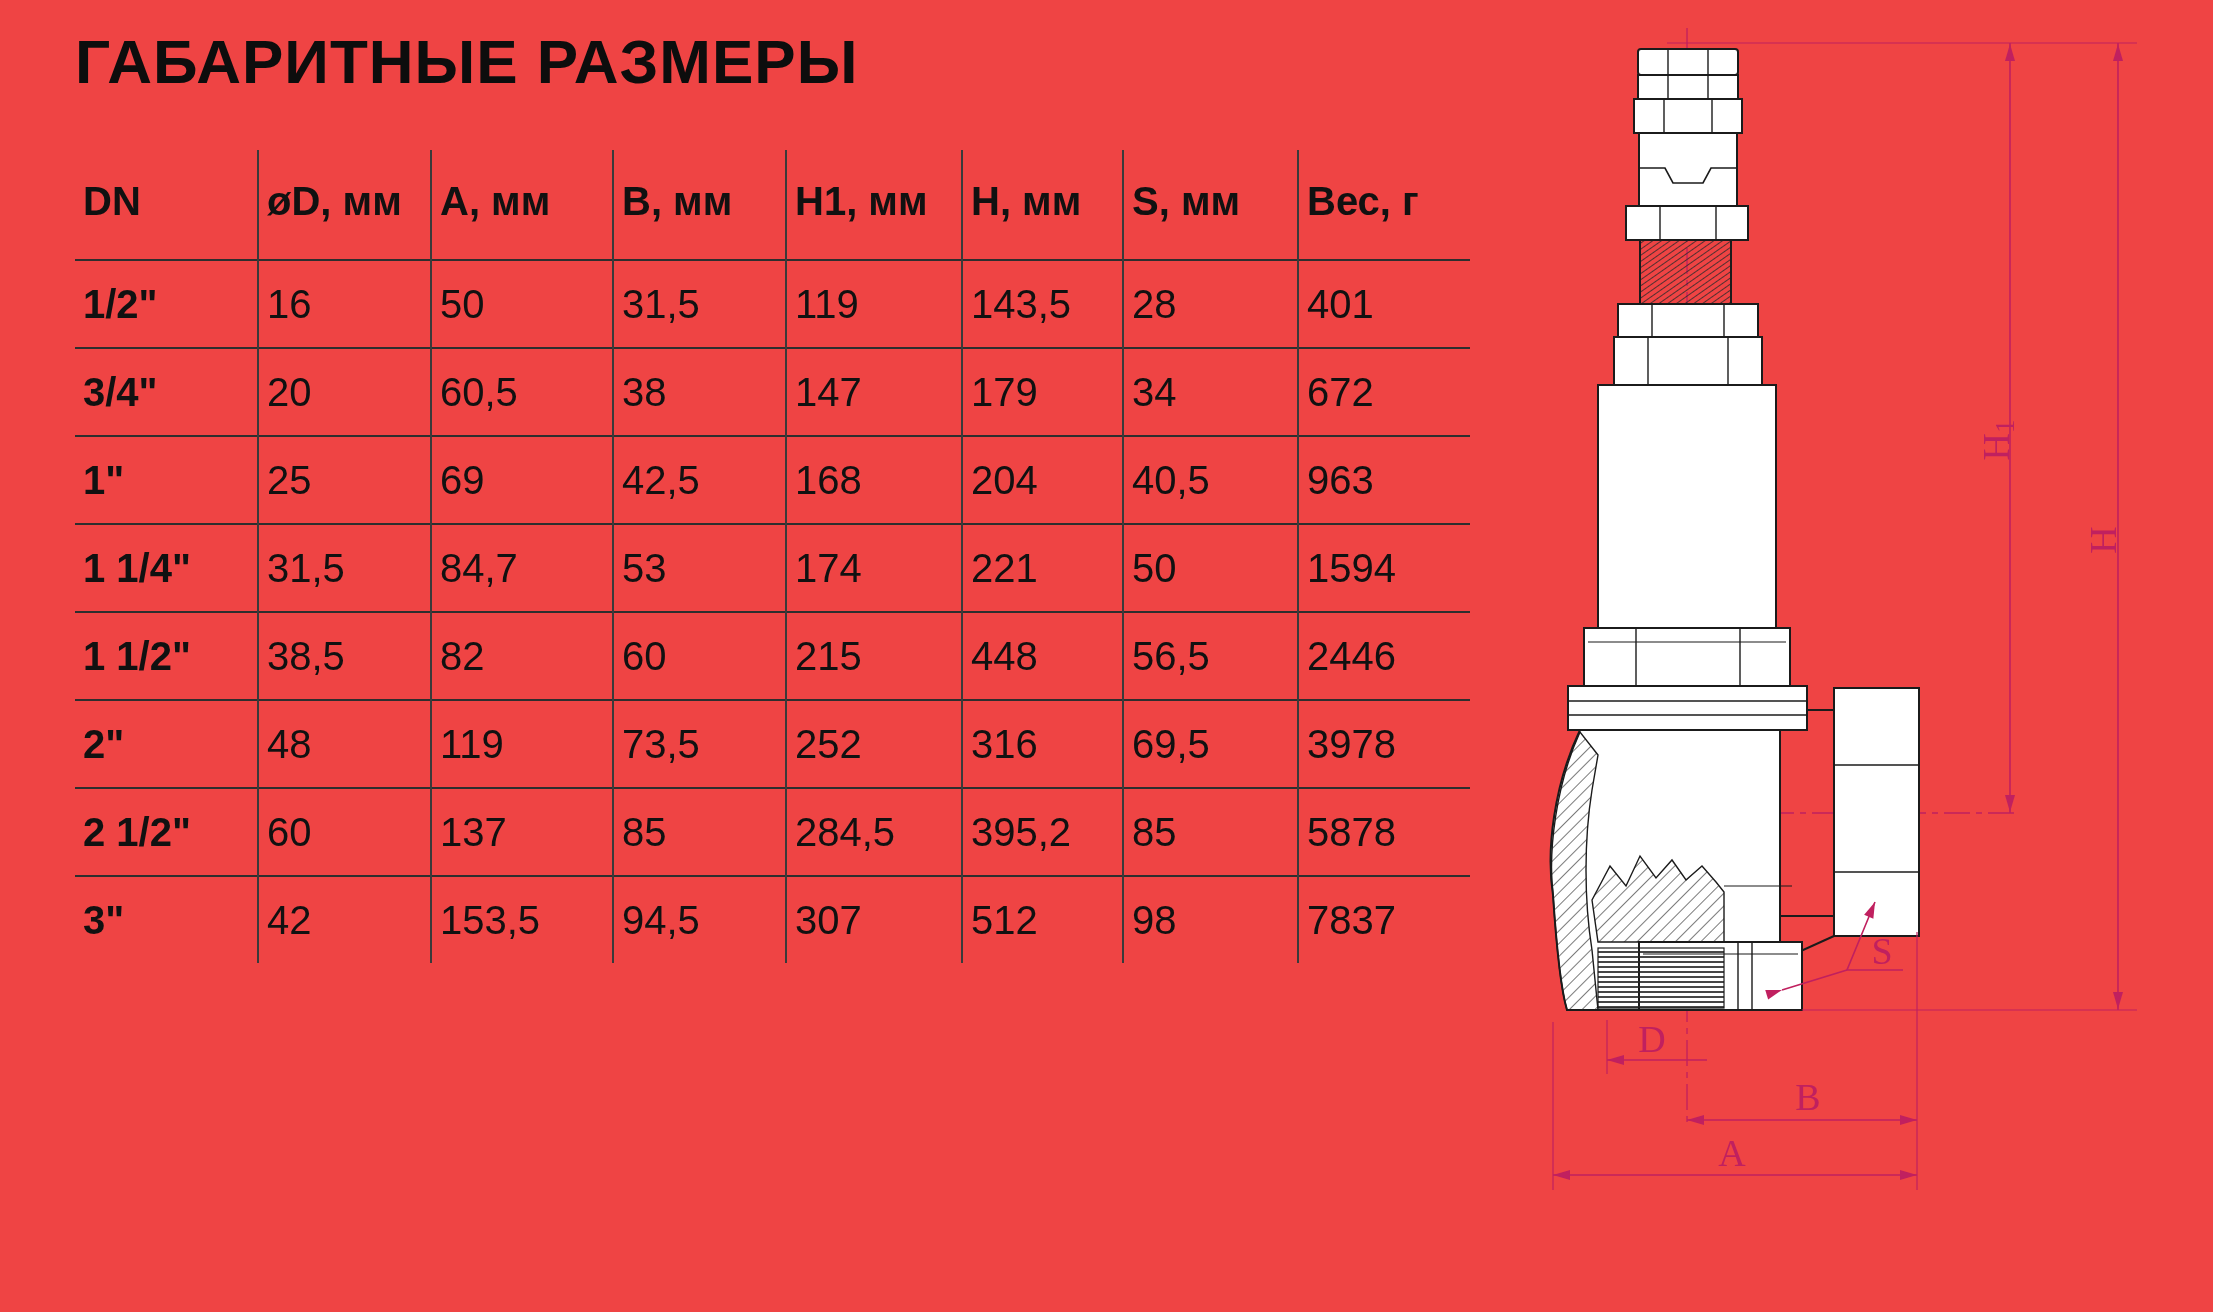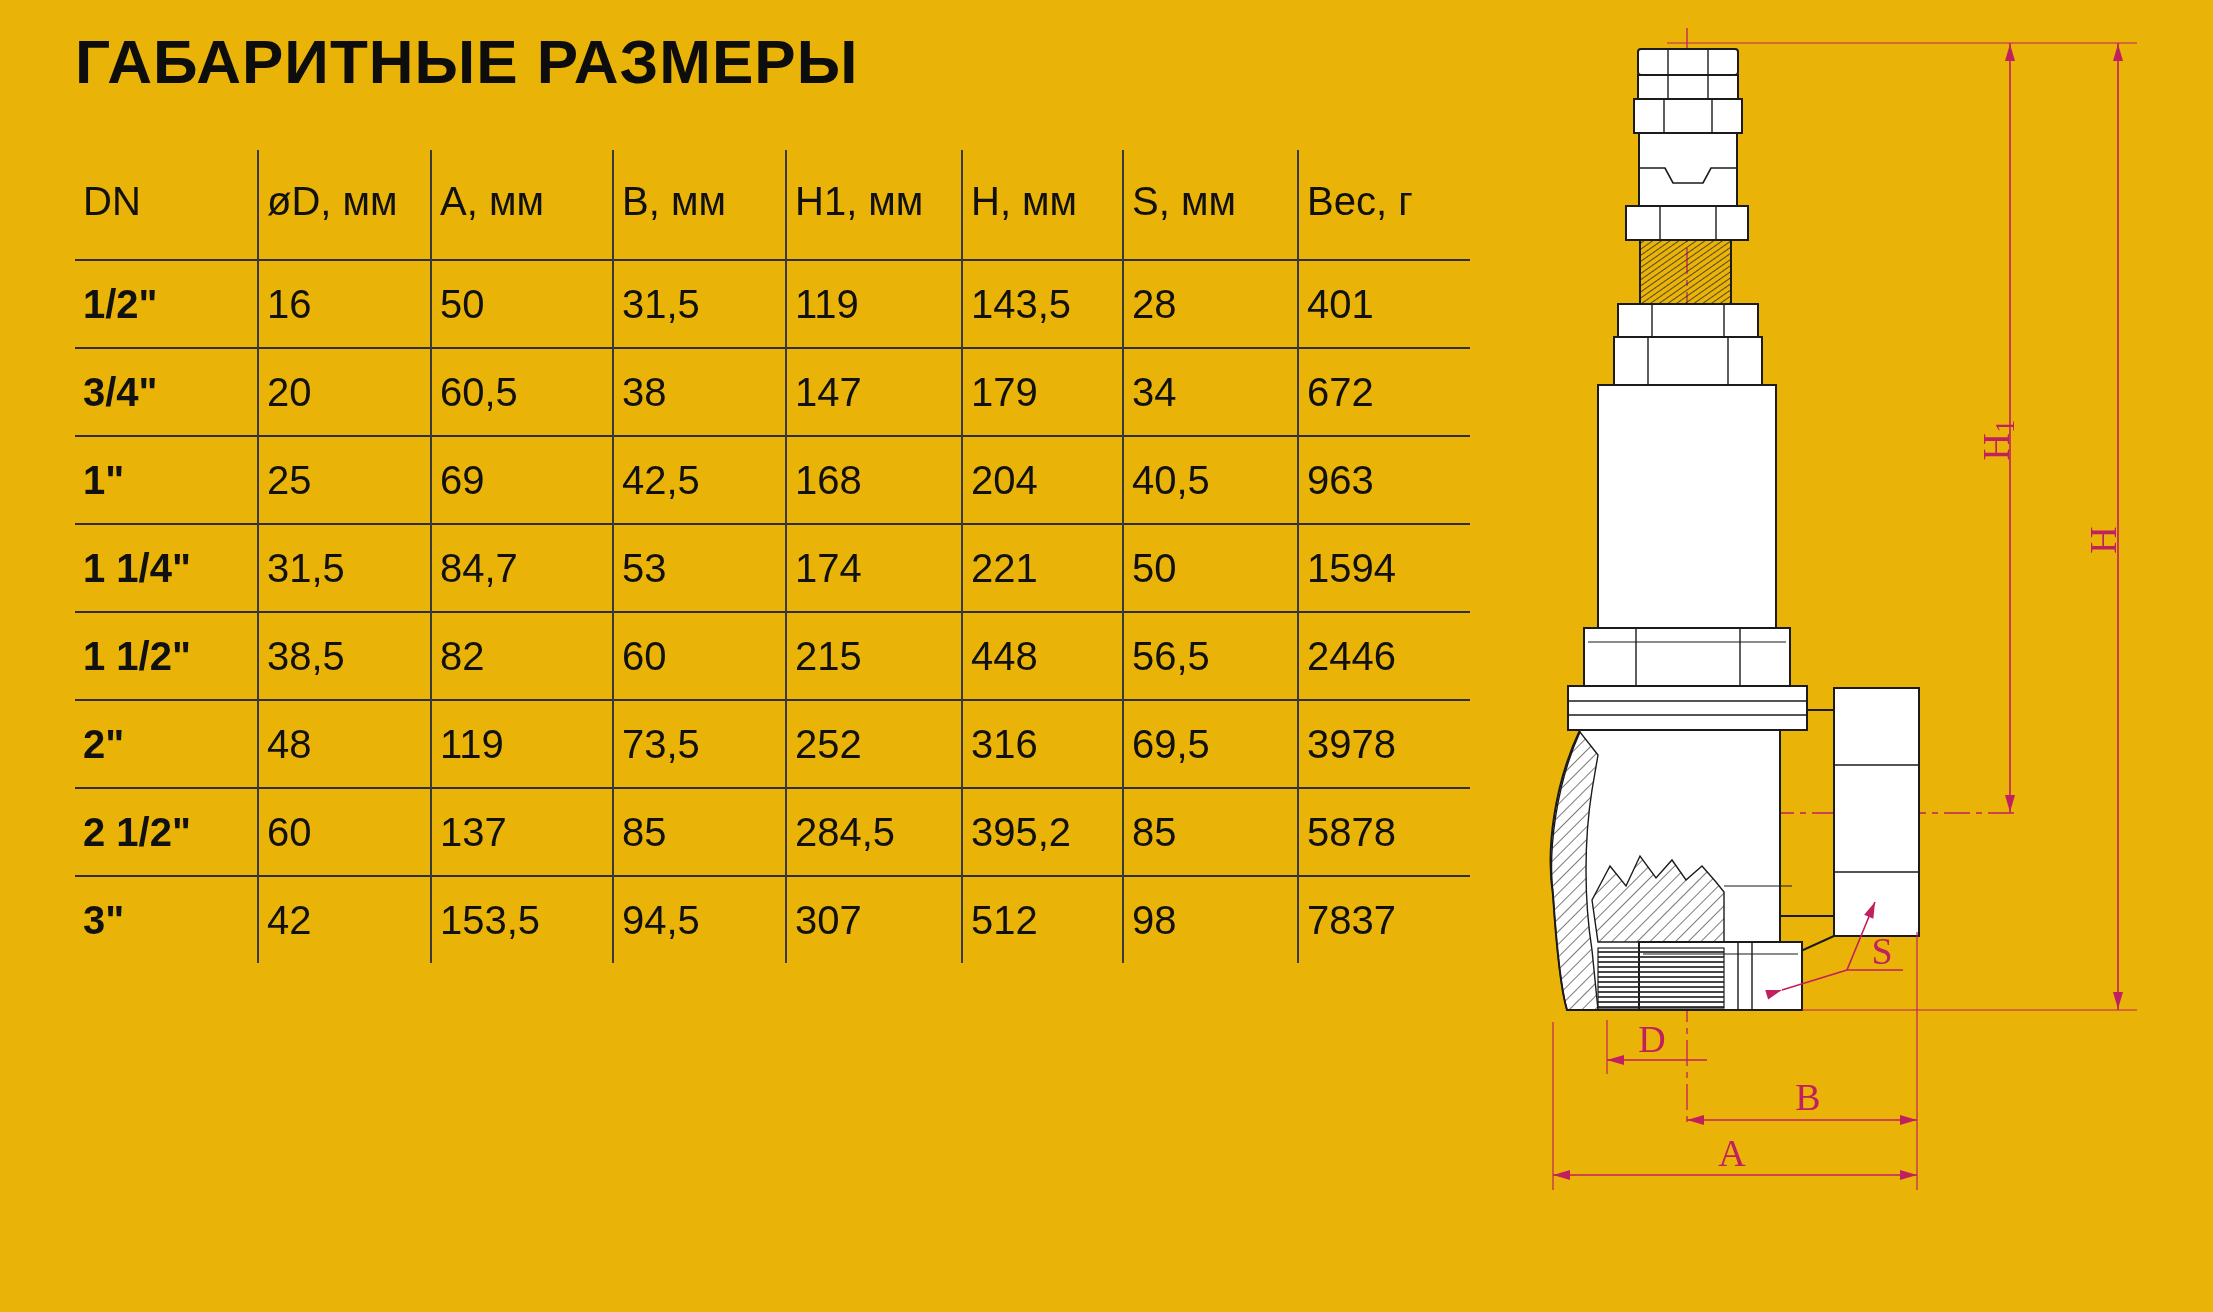--- a/index.html
+++ b/index.html
@@ -1,20 +1,20 @@
 <!DOCTYPE html>
 <html><head>
 <meta charset="utf-8">
 <style>
   html,body{margin:0;padding:0;background:#ffffff;}
   .page{
     position:relative;
     width:2213px;
     height:1312px;
-    background:#eab308;
+    background:#ef4444;
     font-family:"Liberation Sans", sans-serif;
     color:#111;
     overflow:hidden;
   }
   .title{
     position:absolute;
     left:75px; top:26px;
     font-size:62px;
     font-weight:700;
     letter-spacing:1px;
@@ -24,21 +24,21 @@
   .dim-table{
     position:absolute;
     left:75px; top:150px;
     border-collapse:collapse;
     table-layout:fixed;
     width:1395px;
     font-size:40px;
   }
   .dim-table th{
     height:103px;
-    font-weight:400;
+    font-weight:700;
     text-align:left;
     vertical-align:middle;
     padding:0 0 6px 8px;
     white-space:nowrap;
   }
   .dim-table td{
     height:86px;
     text-align:left;
     vertical-align:middle;
     padding:0 0 0 8px;

